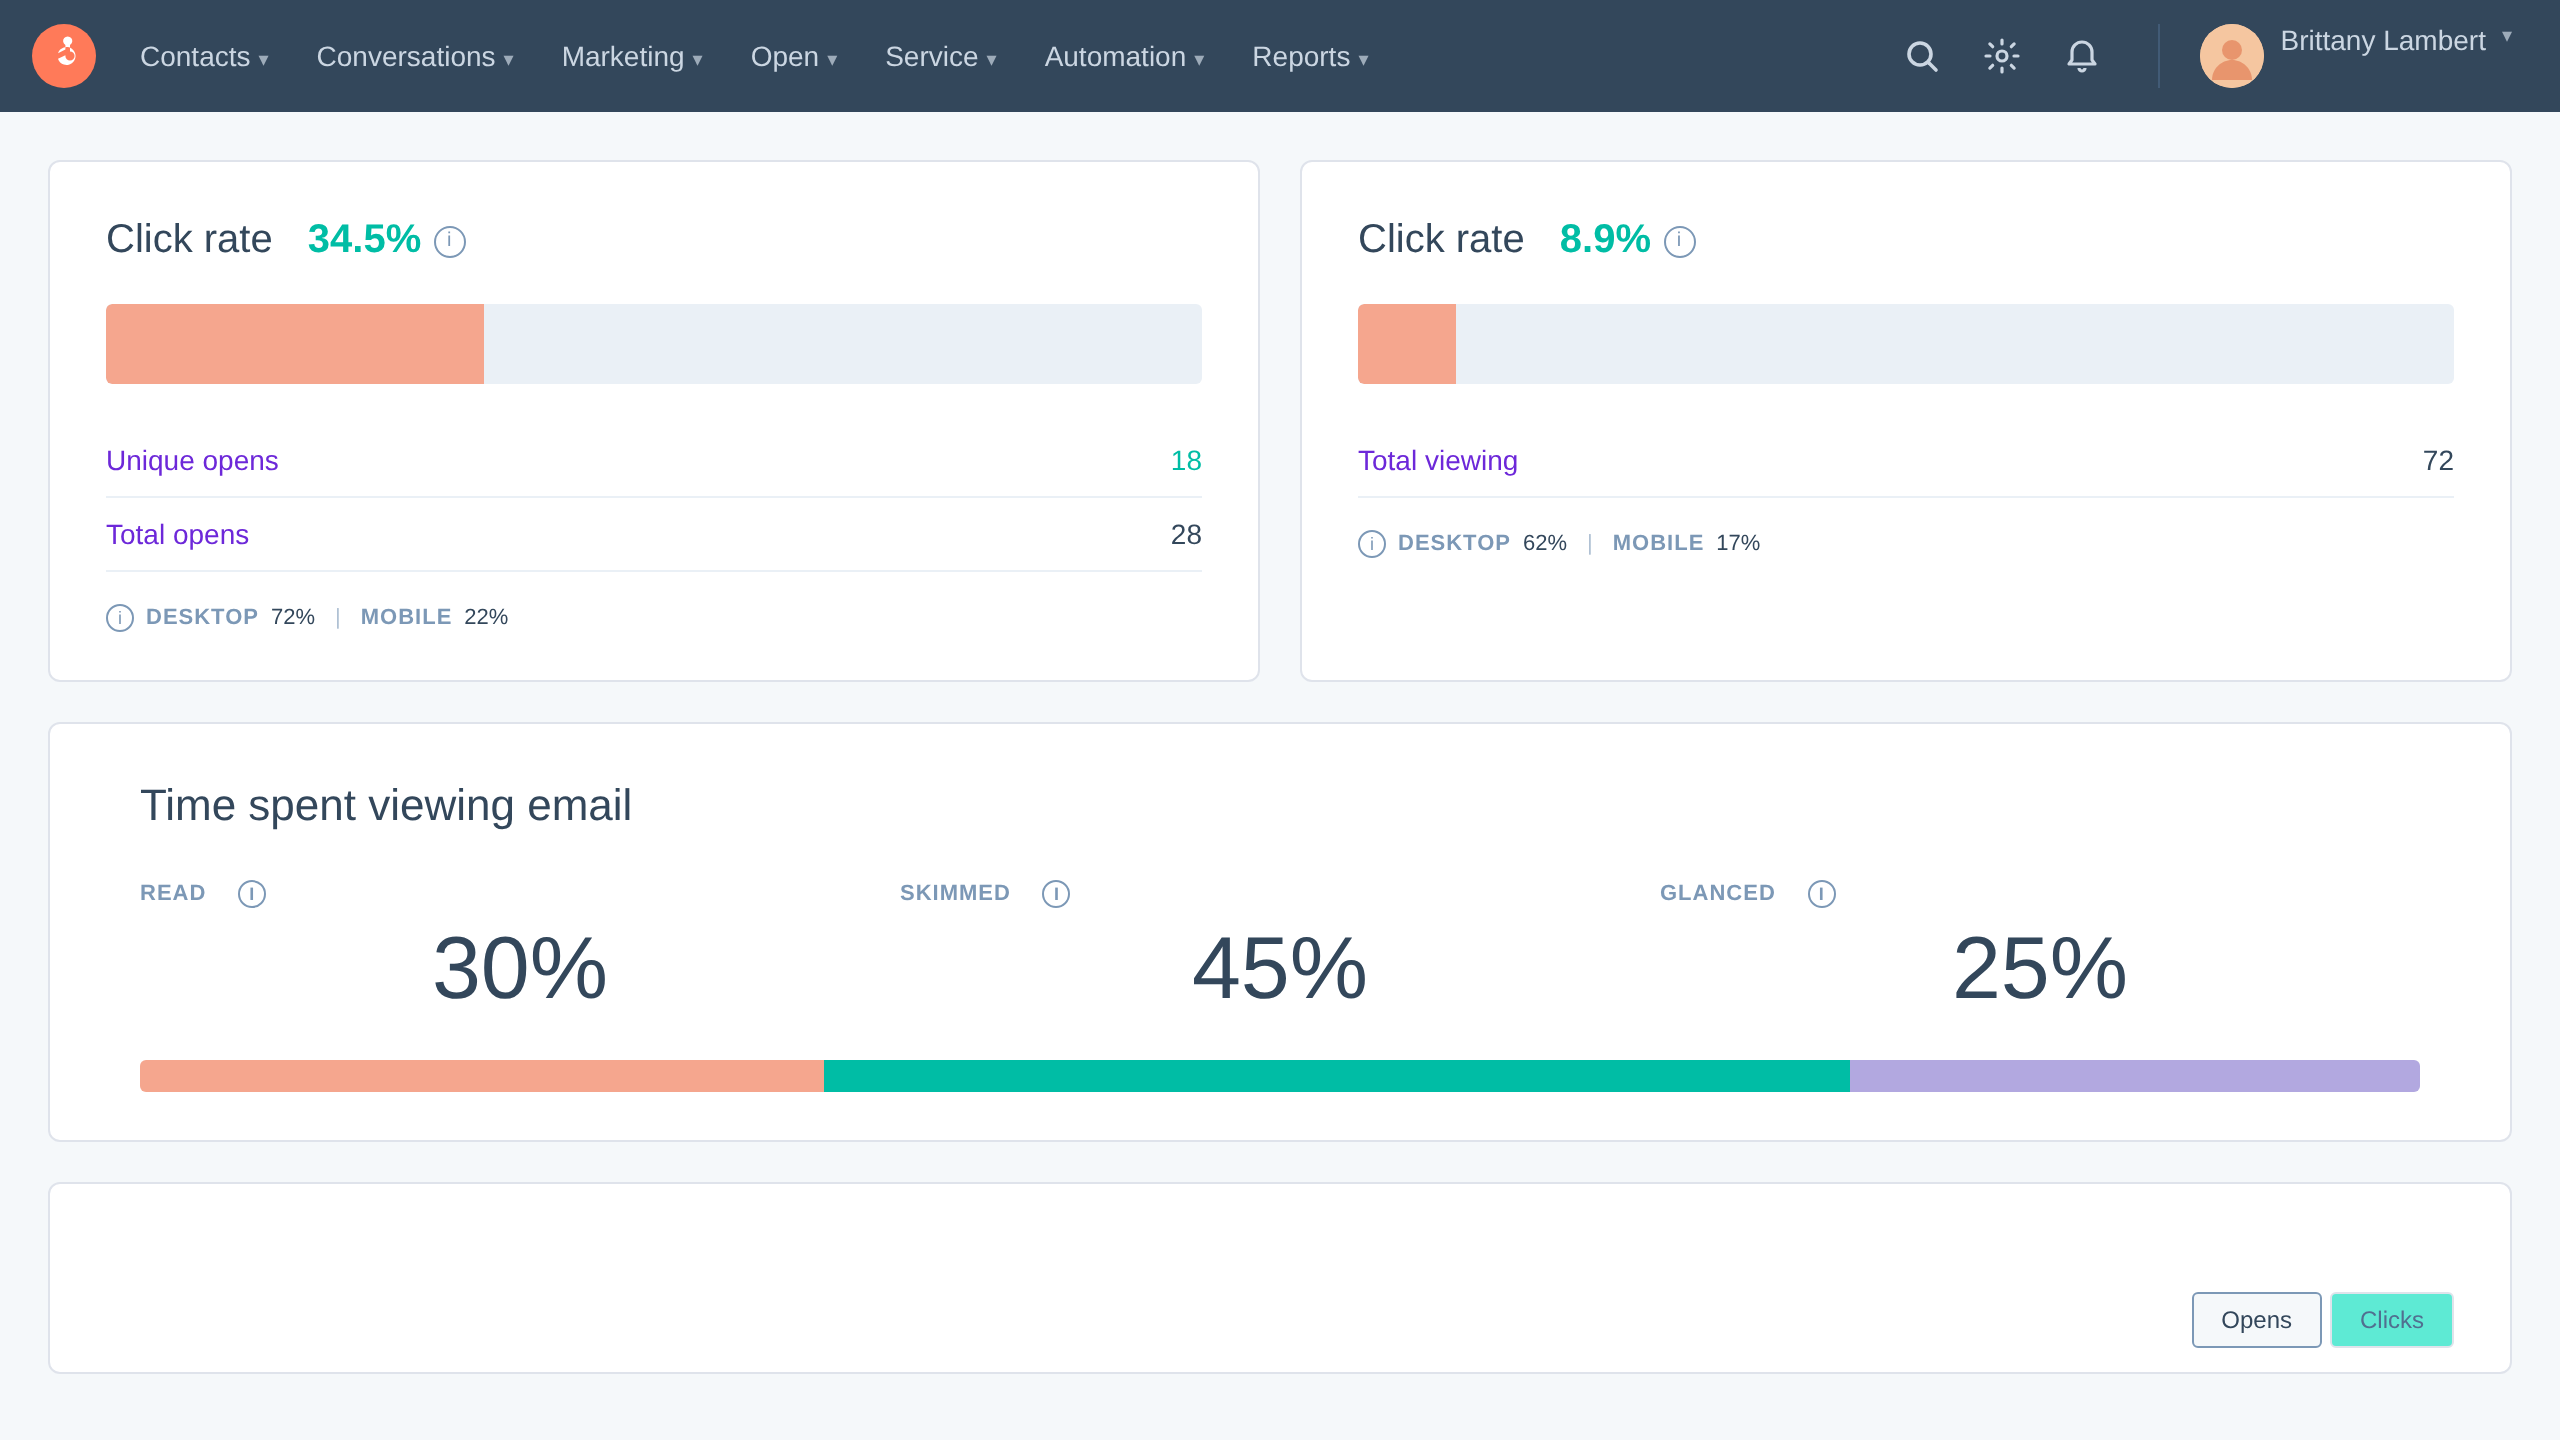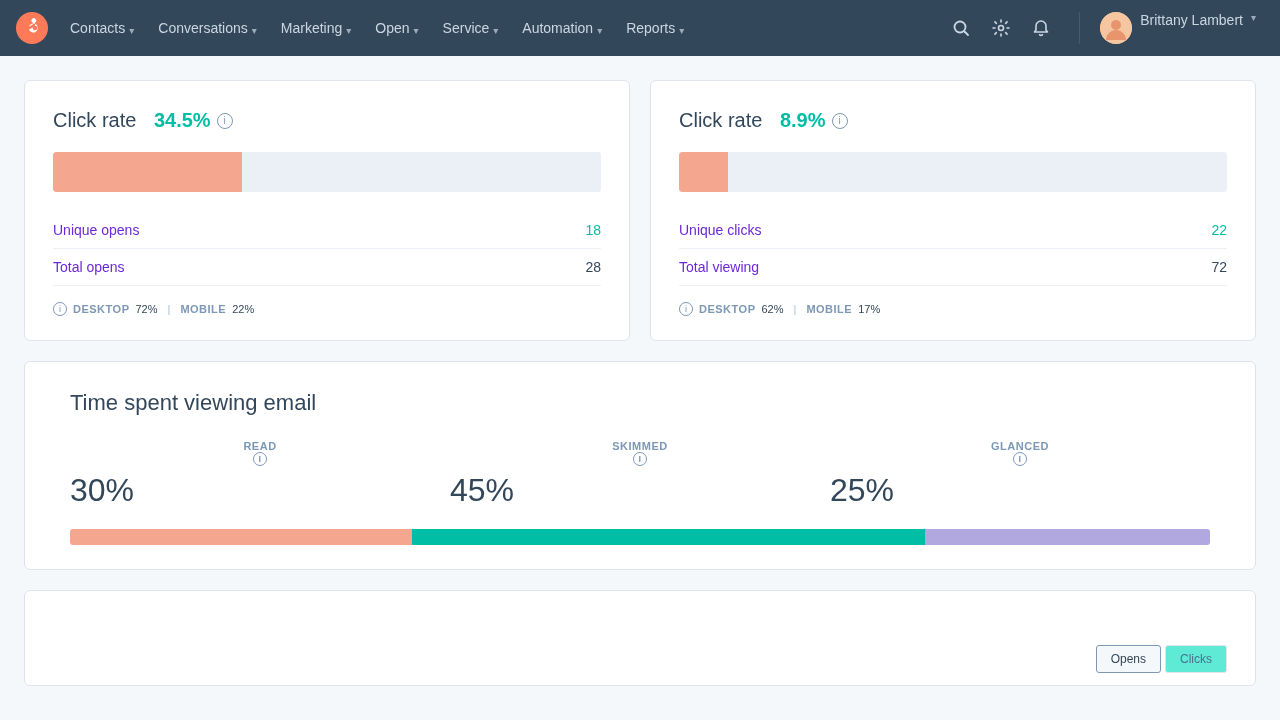--- a/index.html
+++ b/index.html
@@ -192,28 +192,28 @@
     }
     .time-metric {
       flex: 1;
     }
     .metric-label {
       font-size: 11px;
       color: #7c98b6;
       text-transform: uppercase;
       letter-spacing: 0.5px;
       font-weight: 600;
-      display: flex; align-items: center; gap: 0;
+      display: flex; align-items: center; gap: 16px;
       margin-bottom: 6px;
-      flex-direction: column;
     }
     .metric-value {
-      font-size: 32px;
+      font-size: 44px;
       color: #33475b;
       font-weight: 400;
+      text-align: center;
     }
 
     
     .stacked-bar {
       display: flex;
       height: 16px;
       border-radius: 3px;
       overflow: hidden;
       width: 100%;
     }
@@ -372,24 +372,20 @@
 
     <div class="card">
       <div class="card-title">
         <span>Click rate</span>&nbsp;<span class="rate-value">8.9%</span>
         <span class="info-icon">i</span>
       </div>
       <div class="progress-bar-container">
         <div class="progress-bar-fill" style="width: 8.9%"></div>
       </div>
       <div class="stat-row">
-        <span class="stat-label">Unique clicks</span>
-        <span class="stat-value teal">22</span>
-      </div>
-      <div class="stat-row">
         <span class="stat-label">Total viewing</span>
         <span class="stat-value">72</span>
       </div>
       <div class="card-footer">
         <span class="footer-info-icon">i</span>
         <span class="footer-label">DESKTOP</span>
         <span class="footer-val">62%</span>
         <span class="footer-sep">|</span>
         <span class="footer-label">MOBILE</span>
         <span class="footer-val">17%</span>

